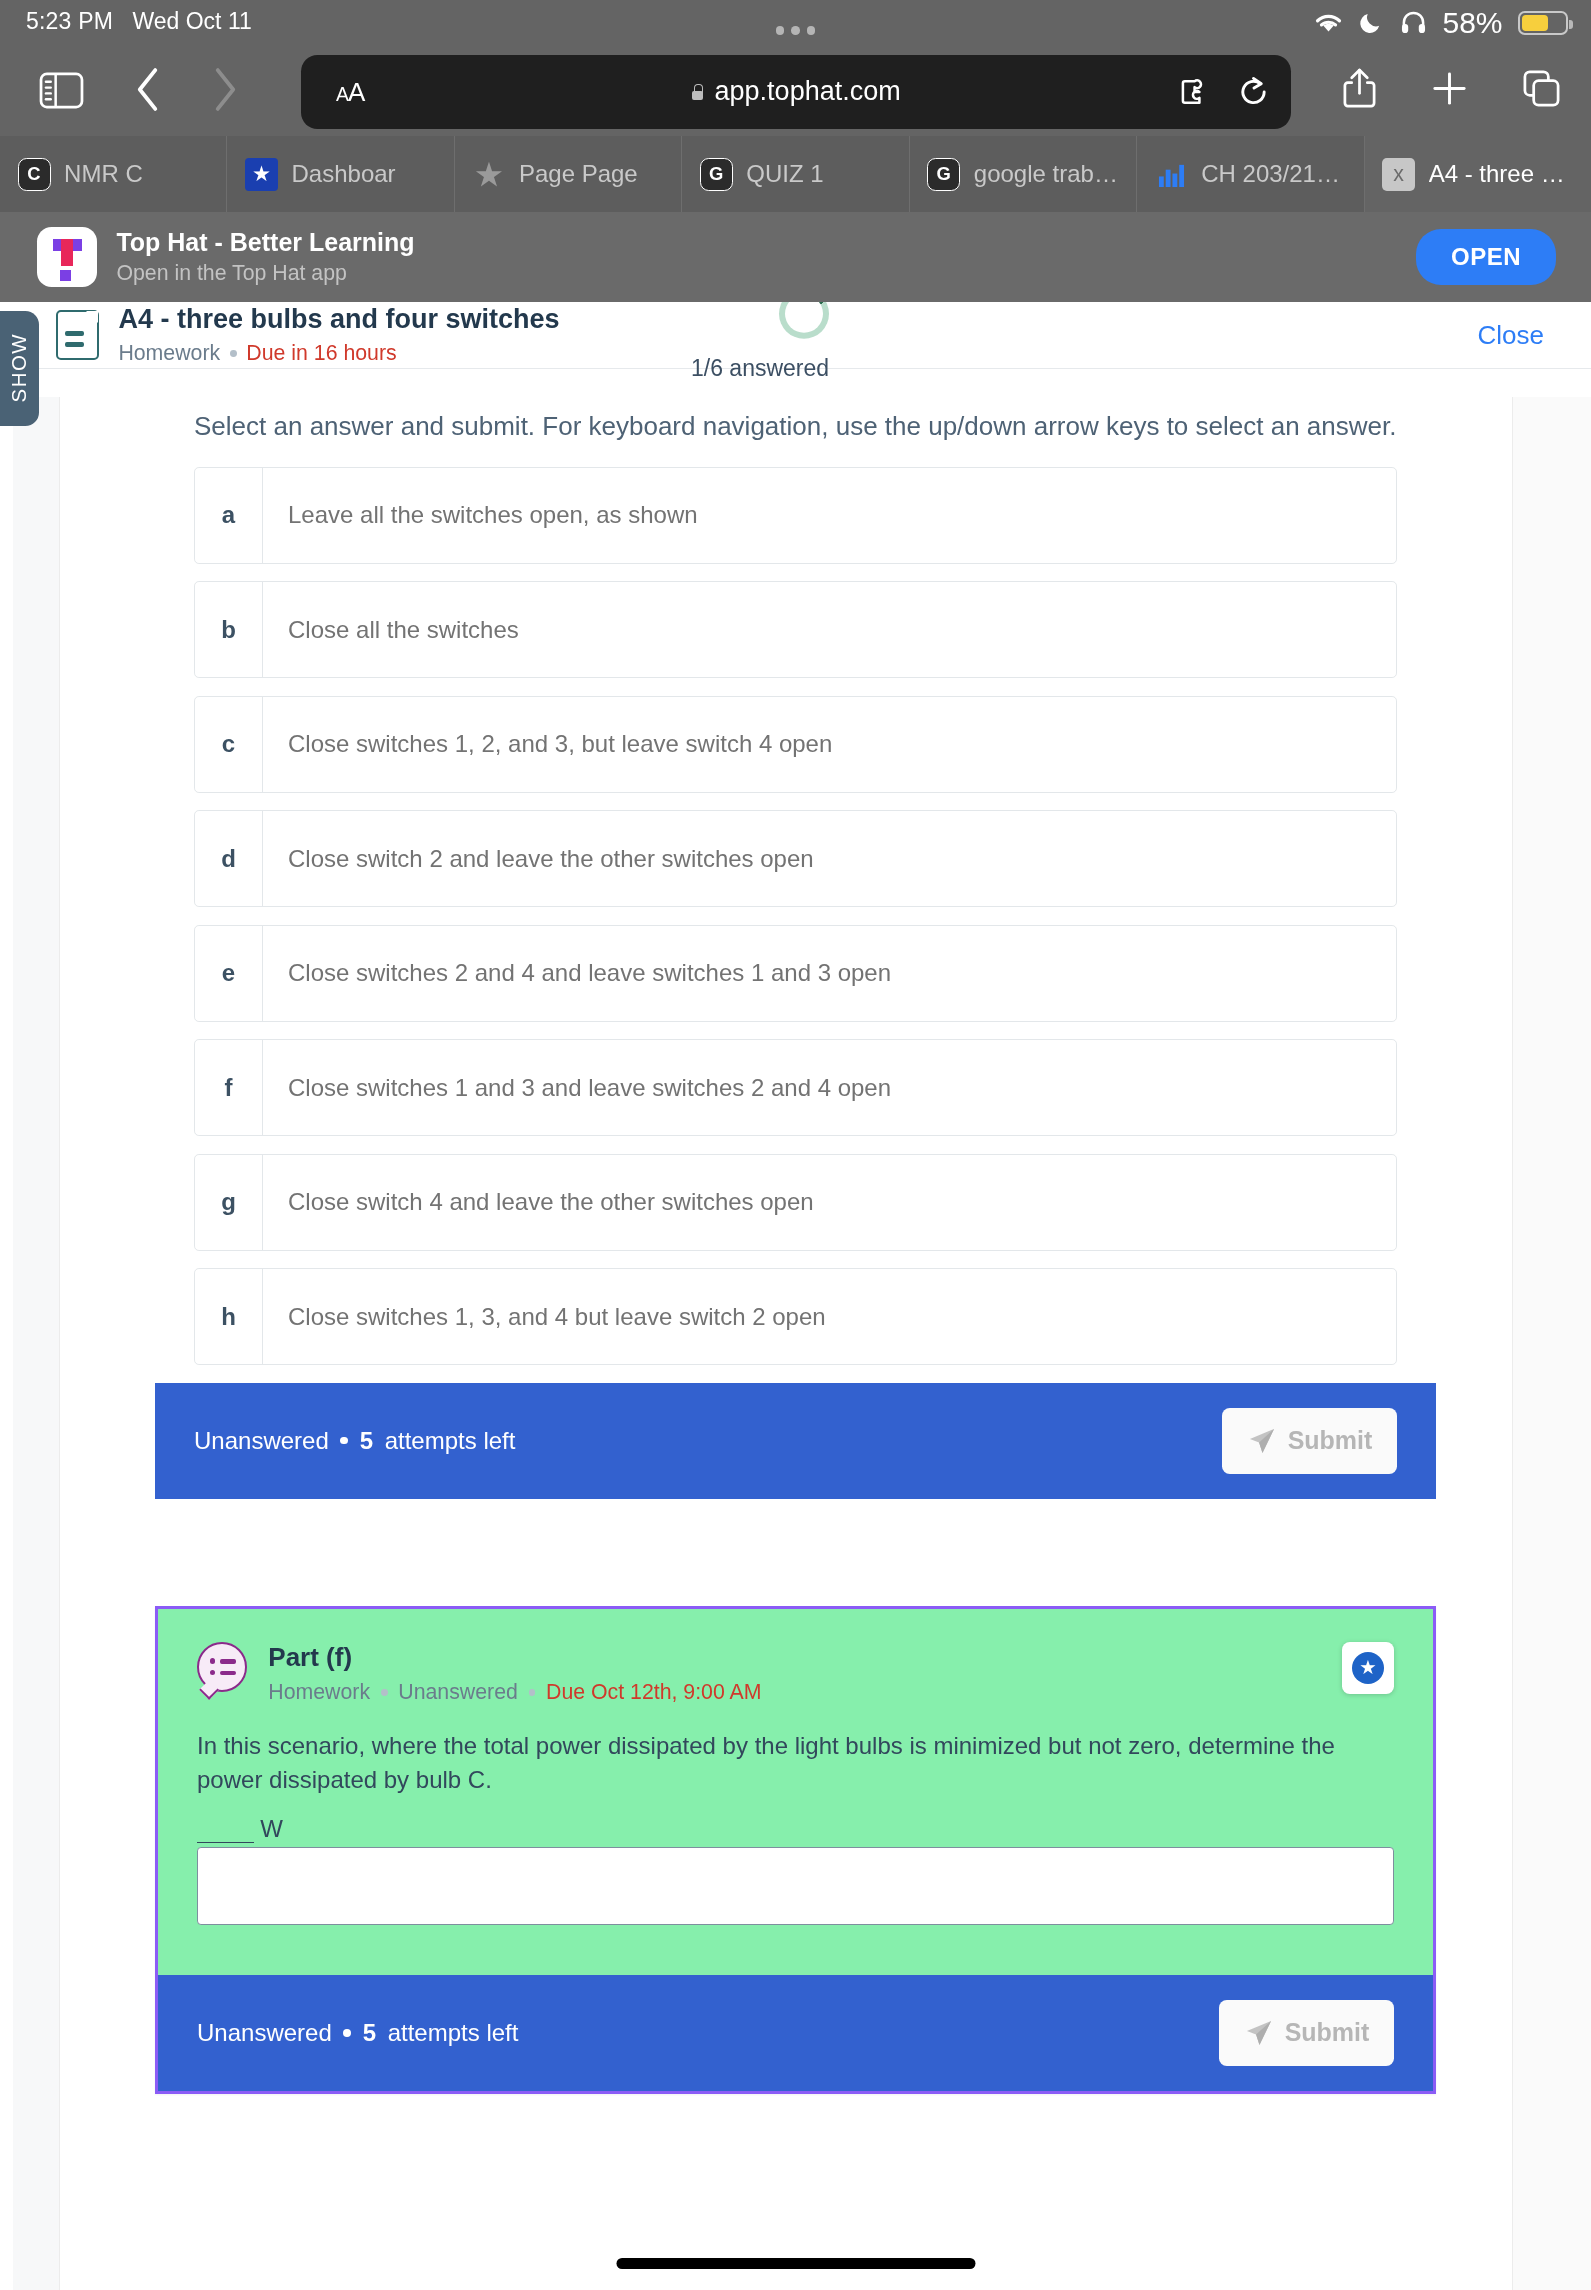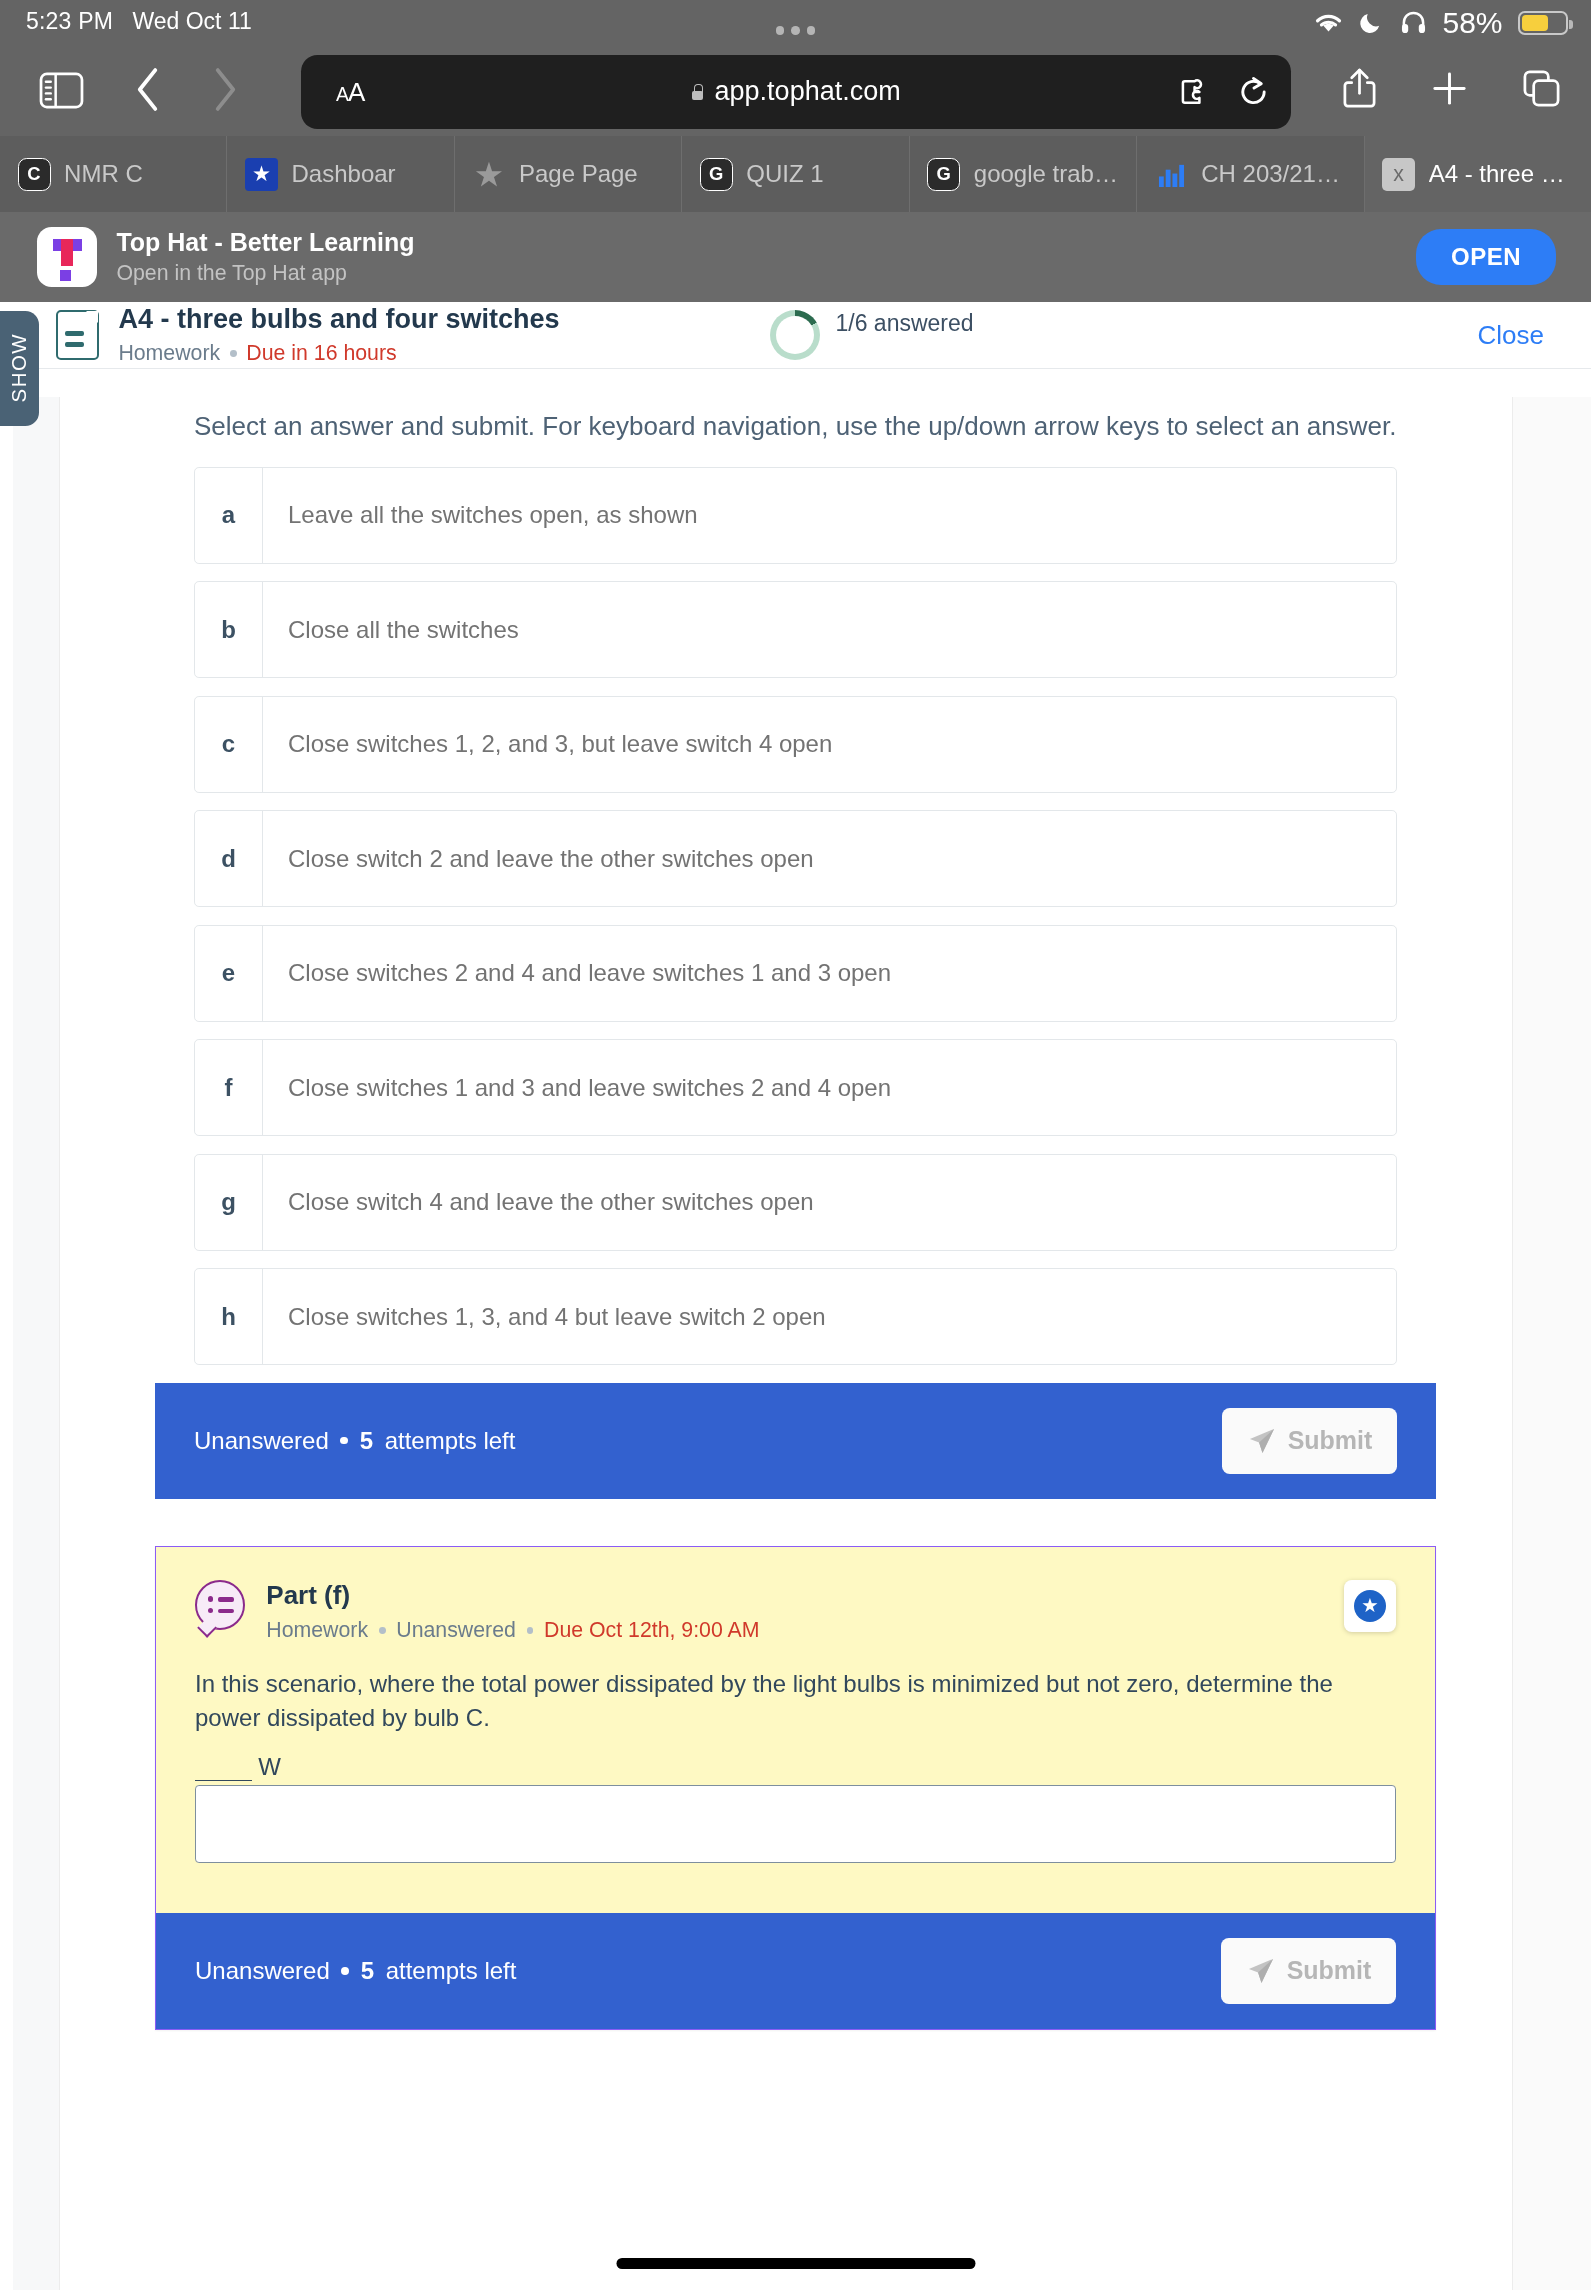--- a/index.html
+++ b/index.html
@@ -113,21 +113,21 @@
   .doc-icon .sheet { position:absolute; inset:0; border:2.9px solid #2f6b6e; border-radius:4.9px; background:#fff; }
   .doc-icon .sheet::before{ content:""; position:absolute; right:-1px; top:-1px; border-width:0 12.6px 12.6px 0;
     border-style:solid; border-color:transparent #fff transparent transparent; }
   .doc-icon .l1,.doc-icon .l2{ position:absolute; left:8.7px; height:4.9px; background:#2f6b6e; border-radius:1.9px;}
   .doc-icon .l1{ top:21.3px; width:19.4px;} .doc-icon .l2{ top:32px; width:19.4px;}
   .ah-text { margin-left:19.4px; }
   .ah-title { font-size:27px; font-weight:bold; color:#23394d; }
   .ah-meta { font-size:21.3px; color:#6b7c8c; margin-top:5.8px; display:flex; align-items:center; gap:9.7px; }
   .ah-meta .dot { width:6.8px;height:6.8px;border-radius:50%;background:#b3bfc9;display:inline-block; }
   .ah-meta .due { color:#d0392b; }
-  .progress-wrap { position:absolute; left:770px; top:50%; transform:translateY(-50%); display:flex; align-items:flex-start; gap:15.5px; }
+  .progress-wrap { position:absolute; left:691px; top:50%; transform:translateY(-50%); display:flex; align-items:flex-end; gap:15.5px;flex-direction:column; }
   .ring { width:50px; height:50px; border-radius:50%; position:relative;
     background:conic-gradient(#2c6b4f 0deg 60deg, #b9ddcb 60deg 360deg); }
   .ring::after { content:""; position:absolute; inset:5.8px; border-radius:50%; background:#fff; }
   .progress-label { font-size:23px; color:#3c4f63; }
   .close-link { position:absolute; right:47px; top:50%; transform:translateY(-50%);
     color:#2d7df6; font-size:26px; cursor:pointer; }
 
   .scroll-area { position:absolute; top:95px; left:0; width:1591px; bottom:0; background:#fff; }
 
   .col-bg-left { position:absolute; left:12.6px; top:0; width:47px; bottom:0; background:#f7f8f9; }
@@ -154,21 +154,21 @@
   .answer-status { color:#fff; font-size:24px; display:flex; align-items:center; gap:11.6px; }
   .answer-status b { font-weight:bold; }
   .answer-status .dot { width:7.8px;height:7.8px;border-radius:50%;background:#fff;display:inline-block; }
   .submit-btn {
     margin-left:auto; background:#fafafa; border:none; border-radius:7.8px;
     width:175px; height:66px; display:flex; align-items:center; justify-content:center; gap:12px;
     color:#b6b6b6; font-size:25px; font-weight:bold; cursor:pointer;
   }
 
   .card {
-    background:#fef9c3; border:1px solid #8b5cf6; margin-top:47px;
+    background:#86efac; border:3px solid #8b5cf6; margin-top:107px;
     box-shadow:0 1px 1.9px rgba(0,0,0,.05);
   }
   .card-head { display:flex; align-items:flex-start; padding:33px 39px 17.5px 39px; }
   .bubble-icon { width:50px; height:50px; flex:0 0 50px; position:relative; }
   .bubble-icon .bub { position:absolute; inset:0; border:2.9px solid #8b2a8b; border-radius:50%;
     background:#f7ebf7; }
   .bubble-icon .tail { position:absolute; left:4.9px; bottom:-4.9px; width:13.6px; height:13.6px;
     background:#f7ebf7; border-left:2.9px solid #8b2a8b; border-bottom:2.9px solid #8b2a8b;
     transform:rotate(-45deg); }
   .bubble-icon .bd { position:absolute; width:5.8px;height:5.8px;border-radius:50%;background:#8b2a8b;left:12.6px;}

